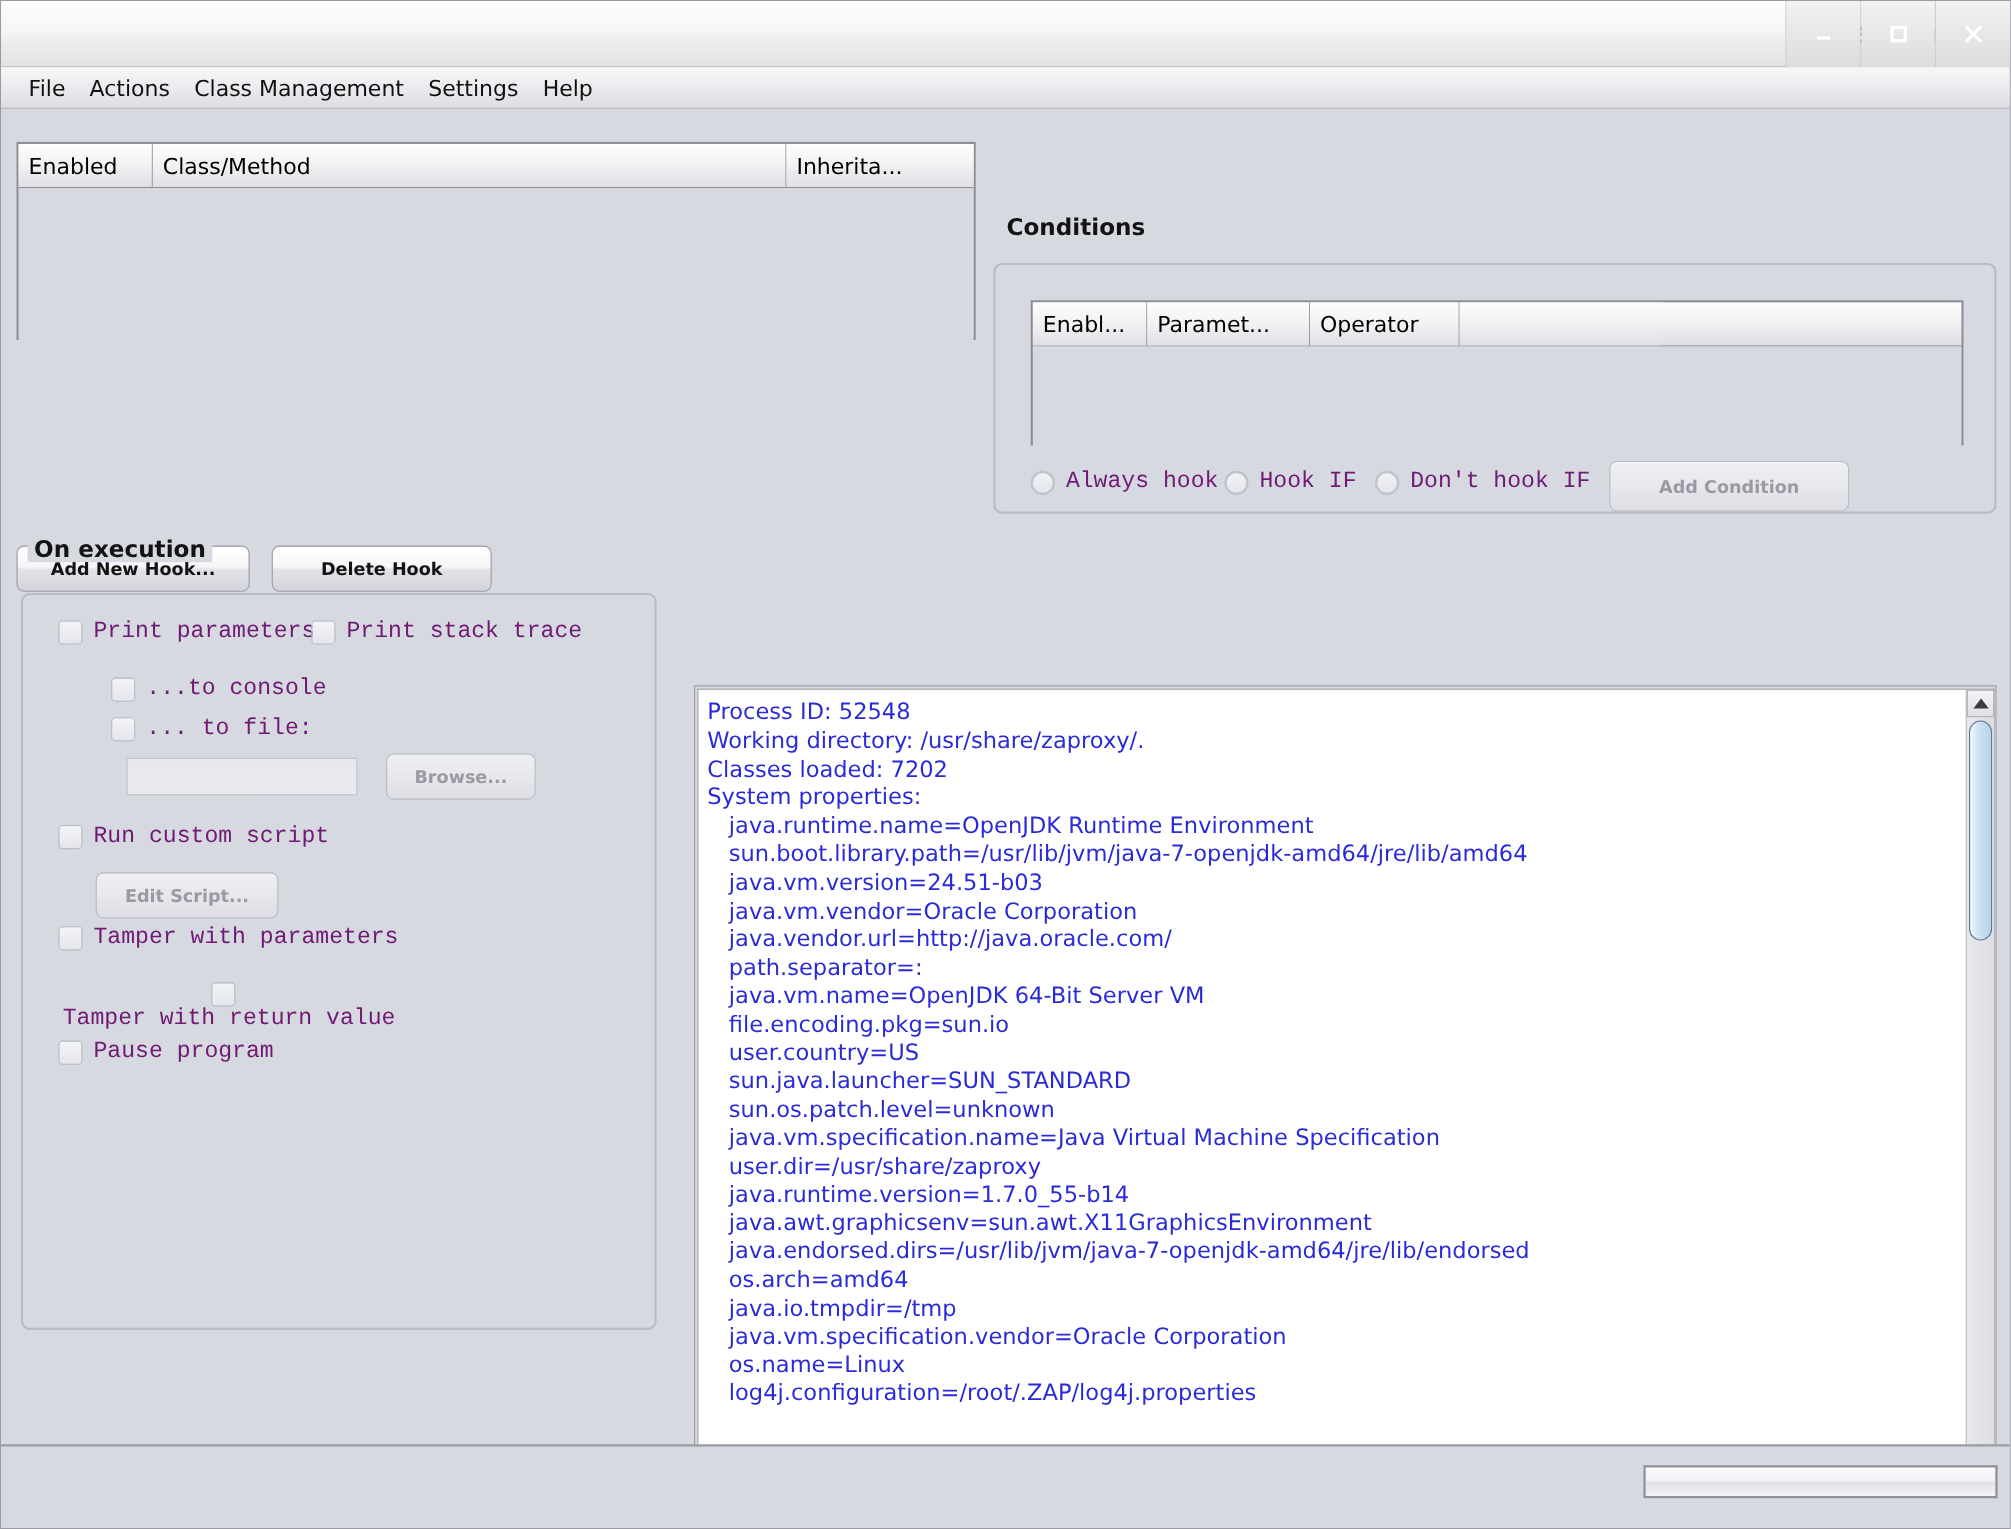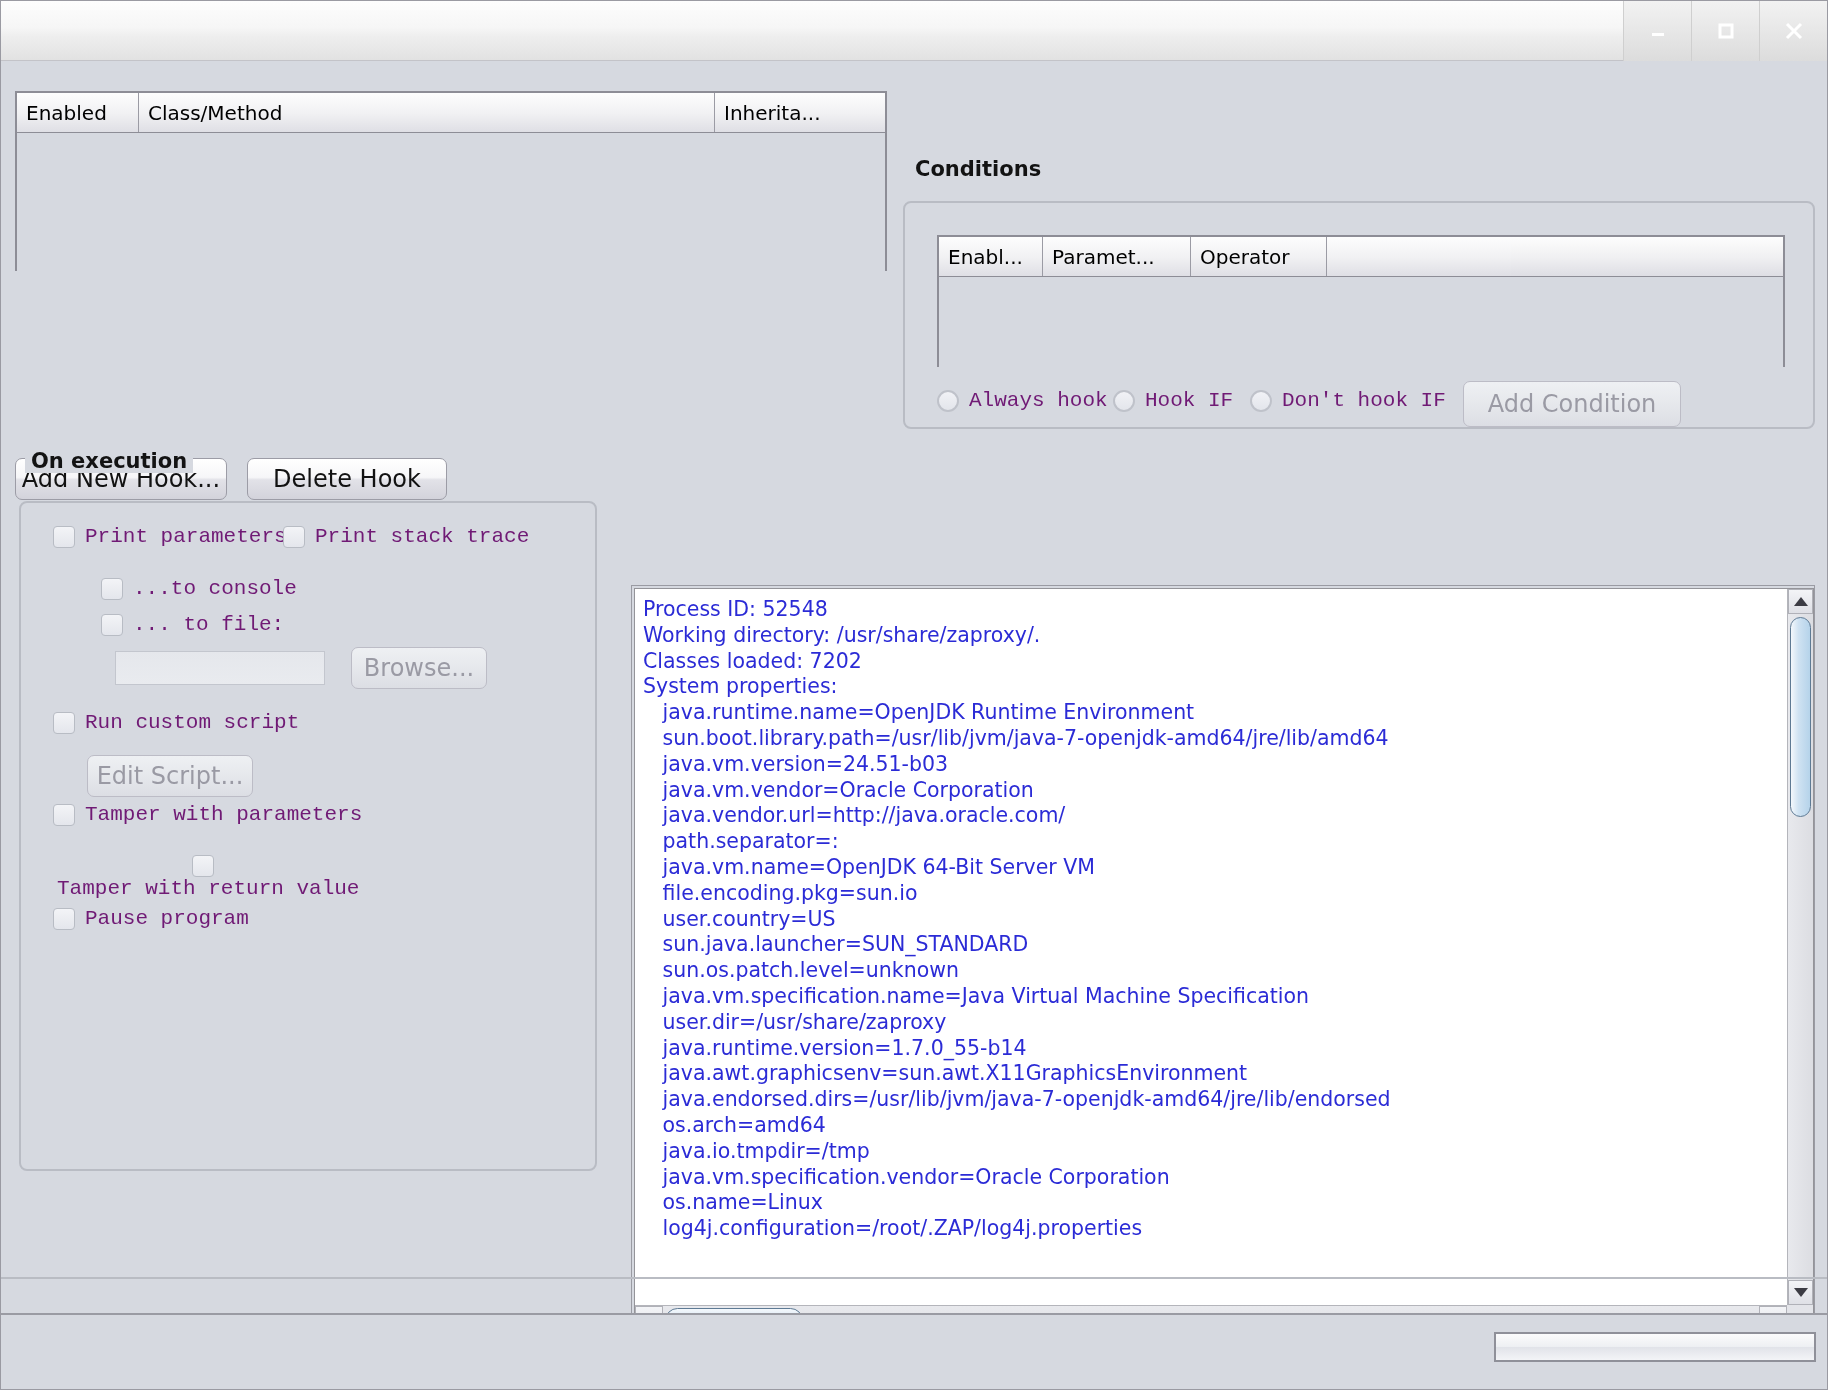--- a/index.html
+++ b/index.html
@@ -107,30 +107,31 @@
 
   
   #hooks-table { left: 14px; top: 30px; width: 872px; height: 180px; }
   #hooks-table .jtable-head { border-bottom: 1px solid #8d8d96; }
 
   
   .jbutton {
     background: linear-gradient(to bottom, #ffffff 0%, #f6f6f8 46%, #e2e2e8 52%, #d3d3db 100%);
     border: 1px solid #9c9ca6;
     border-radius: 7px;
-    font-size: 24px;
+    font-size: 16px;
     color: #121212;
     padding: 0 14px;
     height: 42px;
     display: inline-flex;
     align-items: center;
     justify-content: center;
     cursor: default;
     box-shadow: inset 0 1px 0 #ffffff;
     white-space: nowrap;
+    font-weight: bold;
   }
   .jbutton.disabled {
     color: #9a9aa4;
     background: linear-gradient(to bottom, #eef0f3 0%, #e6e8ec 50%, #dcdee4 100%);
     border-color: #bcbcc6;
     box-shadow: none;
   }
 
   #add-hook-btn { position: absolute; left: 14px; top: 397px; width: 212px; }
   #del-hook-btn { position: absolute; left: 246px; top: 397px; width: 200px; }
@@ -343,20 +344,27 @@
         </svg>
       </div>
       <div class="winbtn">
         <svg width="24" height="24" viewBox="0 0 24 24">
           <path d="M5 5 L19 19 M19 5 L5 19" stroke="#ffffff" stroke-width="3" fill="none"></path>
         </svg>
       </div>
     </div>
   </div>
 
+  <div class="menubar">
+    <div class="menuitem">File</div>
+    <div class="menuitem">Actions</div>
+    <div class="menuitem">Class Management</div>
+    <div class="menuitem">Settings</div>
+    <div class="menuitem">Help</div>
+  </div>
 
   <div class="body-area">
 
     <div class="jtable" id="hooks-table">
       <div class="jtable-head">
         <div class="th" style="width:122px;">Enabled</div>
         <div class="th" style="width:576px;">Class/Method</div>
         <div class="th" style="width:170px;">Inherita...</div>
       </div>
       <div class="jtable-body"></div>

